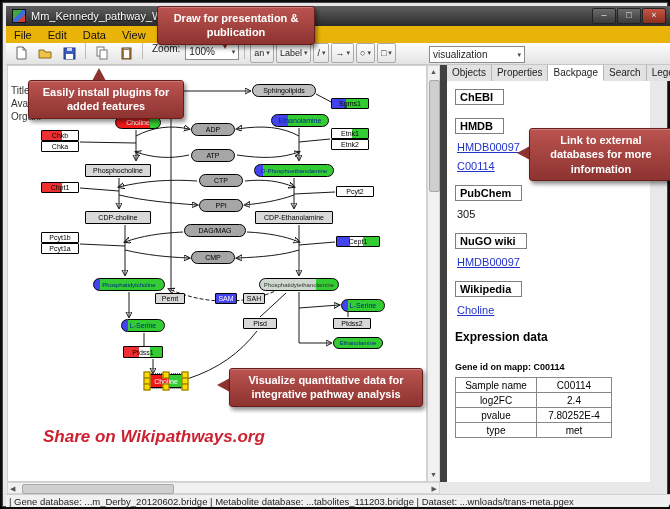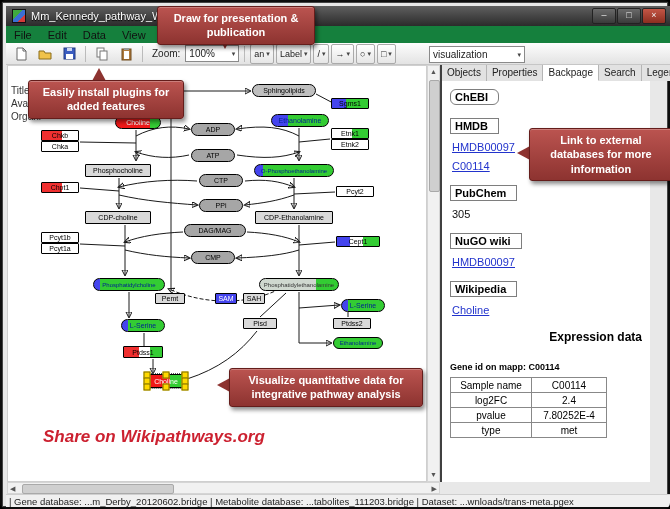--- a/index.html
+++ b/index.html
@@ -6,23 +6,23 @@
   .stage{position:relative;width:670px;height:509px;background:#0d0d0d;font-family:"Liberation Sans",sans-serif;overflow:hidden;border-radius:6px;}
   .window{position:absolute;left:2px;top:2px;width:666px;height:505px;background:#e8e8e8;border:1px solid #444;box-sizing:border-box;}
   
   .titlebar{position:absolute;left:3px;top:3px;width:664px;height:20px;background:linear-gradient(#5f5f5f,#2b2b2b);display:flex;align-items:center;color:#fff;font-size:11px;}
   .appicon{width:12px;height:12px;margin:0 5px 0 6px;background:linear-gradient(135deg,#3fa93f 0 40%,#3b6fd4 40% 70%,#d43b3b 70% 100%);border:1px solid #111;flex:0 0 auto;}
   .title{flex:1;white-space:nowrap;overflow:hidden;text-shadow:0 1px 1px #000;}
   .winbtns{display:flex;gap:1px;margin-right:4px;}
   .wbtn{width:22px;height:14px;background:linear-gradient(#6a6a6a,#3a3a3a);border:1px solid #222;border-radius:2px;color:#eee;font-size:9px;line-height:13px;text-align:center;}
   .wbtn.close{background:linear-gradient(#c45646,#8c2e20);}
   
-  .menubar{position:absolute;left:3px;top:23px;width:664px;height:17px;background:#15803d;border-bottom:3px solid #ef4444;display:flex;align-items:center;font-size:11px;color:#111;}
+  .menubar{position:absolute;left:3px;top:23px;width:664px;height:17px;background:#eab308;border-bottom:3px solid #ef4444;display:flex;align-items:center;font-size:11px;color:#111;}
   .menu-item{padding:1px 8px;}
-  .toolbar{position:absolute;left:3px;top:40px;width:664px;height:22px;background:linear-gradient(#fdfdfd,#e3e3e3);border-bottom:1px solid #c6c6c6;display:flex;align-items:center;gap:2px;padding-left:4px;box-sizing:border-box;font-size:10px;color:#222;}
+  .toolbar{position:absolute;left:3px;top:40px;width:664px;height:22px;background:linear-gradient(#fdfdfd,#e3e3e3);border-bottom:1px solid #c6c6c6;display:flex;align-items:flex-start;gap:2px;padding-left:4px;box-sizing:border-box;font-size:10px;color:#222;}
   .tbtn{width:20px;height:18px;display:flex;align-items:center;justify-content:center;border:1px solid transparent;border-radius:2px;}
   .tsep{width:1px;height:16px;background:#bbb;margin:0 3px;}
   .zoomlabel{margin:0 3px 0 4px;}
   .combo{display:inline-flex;align-items:center;justify-content:space-between;background:#fff;border:1px solid #8a8a8a;height:15px;padding:0 3px;font-size:10px;min-width:46px;}
   .combo .caret{font-size:7px;color:#444;margin-left:4px;}
   .tool{display:inline-flex;align-items:center;border:1px solid #aaa;background:linear-gradient(#fff,#e6e6e6);height:18px;padding:0 3px;font-size:9px;border-radius:2px;}
   .tool .caret{font-size:7px;color:#444;margin-left:2px;}
   .viscombo{position:absolute;left:423px;top:3px;width:88px;}
   
   .canvas{position:absolute;left:4px;top:62px;width:420px;height:417px;background:#fff;border:1px solid #cfcfcf;box-sizing:border-box;}
@@ -37,30 +37,30 @@
   .pnode.selected{overflow:visible;outline:1px dotted #555;}
   .handle{position:absolute;width:5px;height:5px;background:#ffd900;border:1px solid #7a6a00;transform:translate(-50%,-50%);}
   .sharetext{position:absolute;left:40px;top:424px;z-index:8;font-size:17px;font-weight:bold;font-style:italic;color:#cc2130;}
   
   .vscroll{position:absolute;left:424px;top:62px;width:13px;height:417px;background:#f1f1f1;border:1px solid #d5d5d5;box-sizing:border-box;}
   .hscroll{position:absolute;left:4px;top:479px;width:433px;height:12px;background:#f1f1f1;border:1px solid #d5d5d5;box-sizing:border-box;}
   .sarrow{position:absolute;font-size:7px;color:#555;line-height:10px;text-align:center;}
   .vthumb{position:absolute;left:1px;top:14px;width:9px;height:110px;background:#cfcfcf;border:1px solid #a9a9a9;border-radius:2px;}
   .hthumb{position:absolute;left:14px;top:1px;width:150px;height:8px;background:#cfcfcf;border:1px solid #a9a9a9;border-radius:2px;}
   
-  .sidepanel{position:absolute;left:437px;top:62px;width:210px;height:417px;background:#ffffff;border-left:2px solid #404040;box-sizing:border-box;}
+  .sidepanel{position:absolute;left:437px;top:62px;width:210px;height:417px;background:#ffffff;border-left:7px solid #404040;box-sizing:border-box;}
   .tabs{display:flex;height:16px;border-bottom:1px solid #9a9a9a;background:#e2e2e2;}
   .tab{font-size:10px;padding:2px 5px;border-right:1px solid #b5b5b5;color:#222;background:#e2e2e2;}
   .tab.active{background:#fff;font-weight:normal;border-bottom:1px solid #fff;}
   .bp{position:absolute;left:0;top:16px;right:0;bottom:0;background:#fff;padding:4px 8px;overflow:hidden;font-size:11px;}
   .bp-header{width:fit-content;border:1px solid #7e7e7e;background:#fff;padding:1px 10px 1px 4px;font-weight:bold;font-size:11px;margin-top:13px;}
-  .bp-header:first-child{margin-top:4px;border-radius:6px;}
+  .bp-header:first-child{margin-top:4px;}
   .bp-value{margin:7px 0 0 2px;font-size:11px;color:#111;}
   .bp-value.link{color:#2233cc;text-decoration:underline;}
-  .exp-title{font-weight:bold;font-size:12px;margin-top:14px;text-align:right;}
+  .exp-title{font-weight:bold;font-size:12px;margin-top:14px;}
   .geneid{font-weight:bold;font-size:9px;margin-top:18px;}
   .exptable{border-collapse:collapse;margin-top:5px;}
   .exptable td{border:1px solid #888;font-size:10px;padding:1px 8px;text-align:center;height:12px;}
   .exptable td:first-child{width:64px;}
   .exptable td:last-child{width:58px;}
   
   .statusbar{position:absolute;left:3px;top:491px;width:664px;height:13px;background:#f0f0f0;border-top:1px solid #cfcfcf;font-size:9.5px;color:#222;display:flex;align-items:center;padding-left:3px;box-sizing:border-box;white-space:nowrap;overflow:hidden;}
   
   .callout{position:absolute;background:linear-gradient(#bb5450,#8d3330);border:1px solid #641d1b;box-shadow:2px 3px 4px rgba(0,0,0,0.45), inset 0 1px 0 rgba(255,255,255,0.25);color:#fff;font-weight:bold;font-size:11px;text-align:center;padding:4px 8px;border-radius:3px;z-index:30;line-height:1.3;}
   .ptr{position:absolute;width:0;height:0;z-index:29;}

